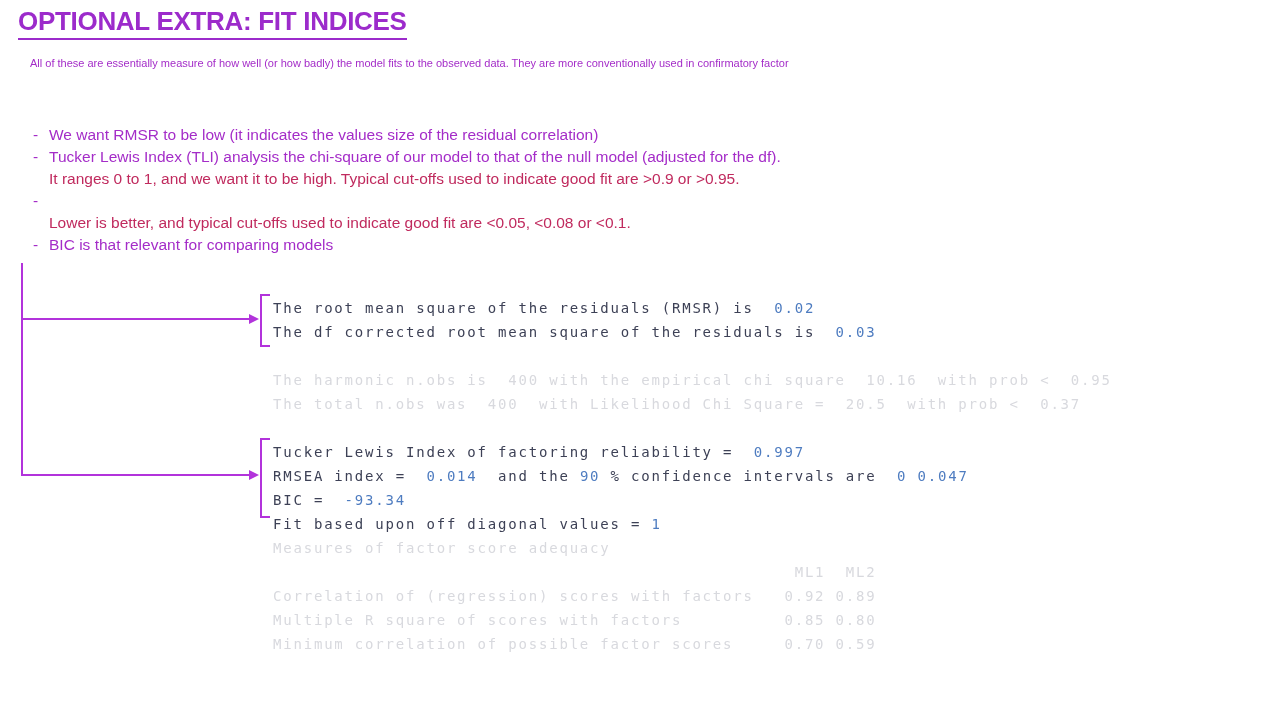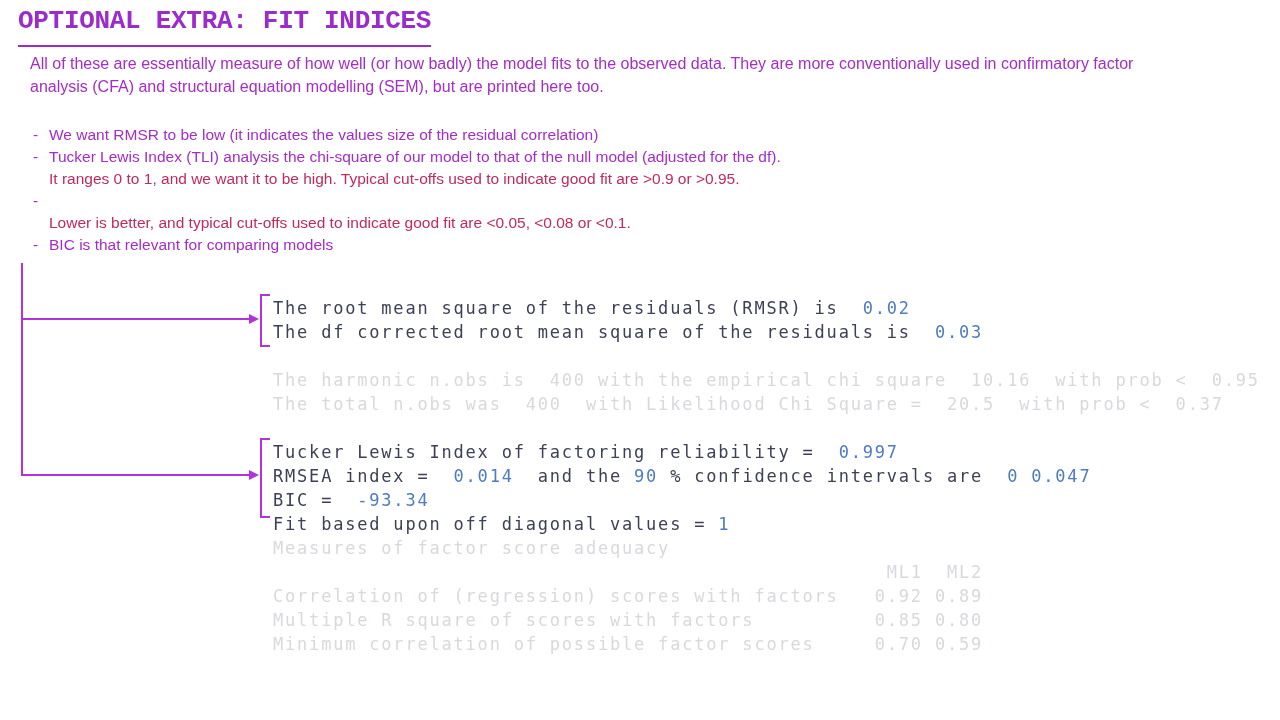--- a/index.html
+++ b/index.html
@@ -9,46 +9,45 @@
     background:#ffffff;
     overflow:hidden;
     font-family:"Liberation Sans",sans-serif;
   }
   
   #title{
     position:absolute;left:18px;top:6px;
     font-size:26px;font-weight:600;letter-spacing:-0.3px;
     color:var(--title);
     border-bottom:2px solid var(--title);
-    padding-bottom:9px;
+    padding-bottom:1px;
     white-space:nowrap;
-    font-family:Liberation Mono, monospace;
   }
   
   #intro{
     position:absolute;left:30px;top:52px;
-    font-size:16px;line-height:23px;
+    font-size:11px;line-height:23px;
     color:var(--purple);
     white-space:nowrap;
   }
   
   #bullets{
     position:absolute;left:33px;top:124px;
     font-size:15.5px;line-height:22px;
     white-space:nowrap;
   }
   .bullet-line{display:flex;}
   .bullet-dash{width:16px;flex:0 0 16px;}
   .c-purple{color:var(--purple);}
   .c-red{color:var(--red);}
   
   #console{
     position:absolute;left:273px;top:296px;
     font-family:"DejaVu Sans Mono","Liberation Mono",monospace;
-    font-size:17px;letter-spacing:1.8px;
+    font-size:14px;letter-spacing:1.8px;
     white-space:pre;
   }
   .console-line{height:24px;line-height:24px;}
   .console-line.dark{color:var(--console-dark);}
   .console-line.faded{color:var(--console-faded);}
   .console-line.dark .num{color:var(--console-num);}
   
   .vline{position:absolute;background:var(--accent);width:2px;}
   .hline{position:absolute;background:var(--accent);height:2px;}
   .arrow-head{
@@ -66,21 +65,20 @@
 </style>
 </head>
 <body>
 
 <div id="slide" style="--title: #9c2bcb; --purple: #a42cc8; --red: #c02a5e; --accent: #b233db; --console-dark: #3d4156; --console-num: #4e7cc0; --console-faded: #d8d9de;">
 
   <div id="title">OPTIONAL EXTRA: FIT INDICES</div>
 
   <div id="intro">
     <div>All of these are essentially measure of how well (or how badly) the model fits to the observed data. They are more conventionally used in confirmatory factor</div>
-    <div>analysis (CFA) and structural equation modelling (SEM), but are printed here too.</div>
   </div>
 
   <div id="bullets">
       <div class="bullet-line c-purple">
         <span class="bullet-dash">-</span>
         <span>We want RMSR to be low (it indicates the values size of the residual correlation)</span>
       </div>
       <div class="bullet-line c-purple">
         <span class="bullet-dash">-</span>
         <span>Tucker Lewis Index (TLI) analysis the chi-square of our model to that of the null model (adjusted for the df).</span>

